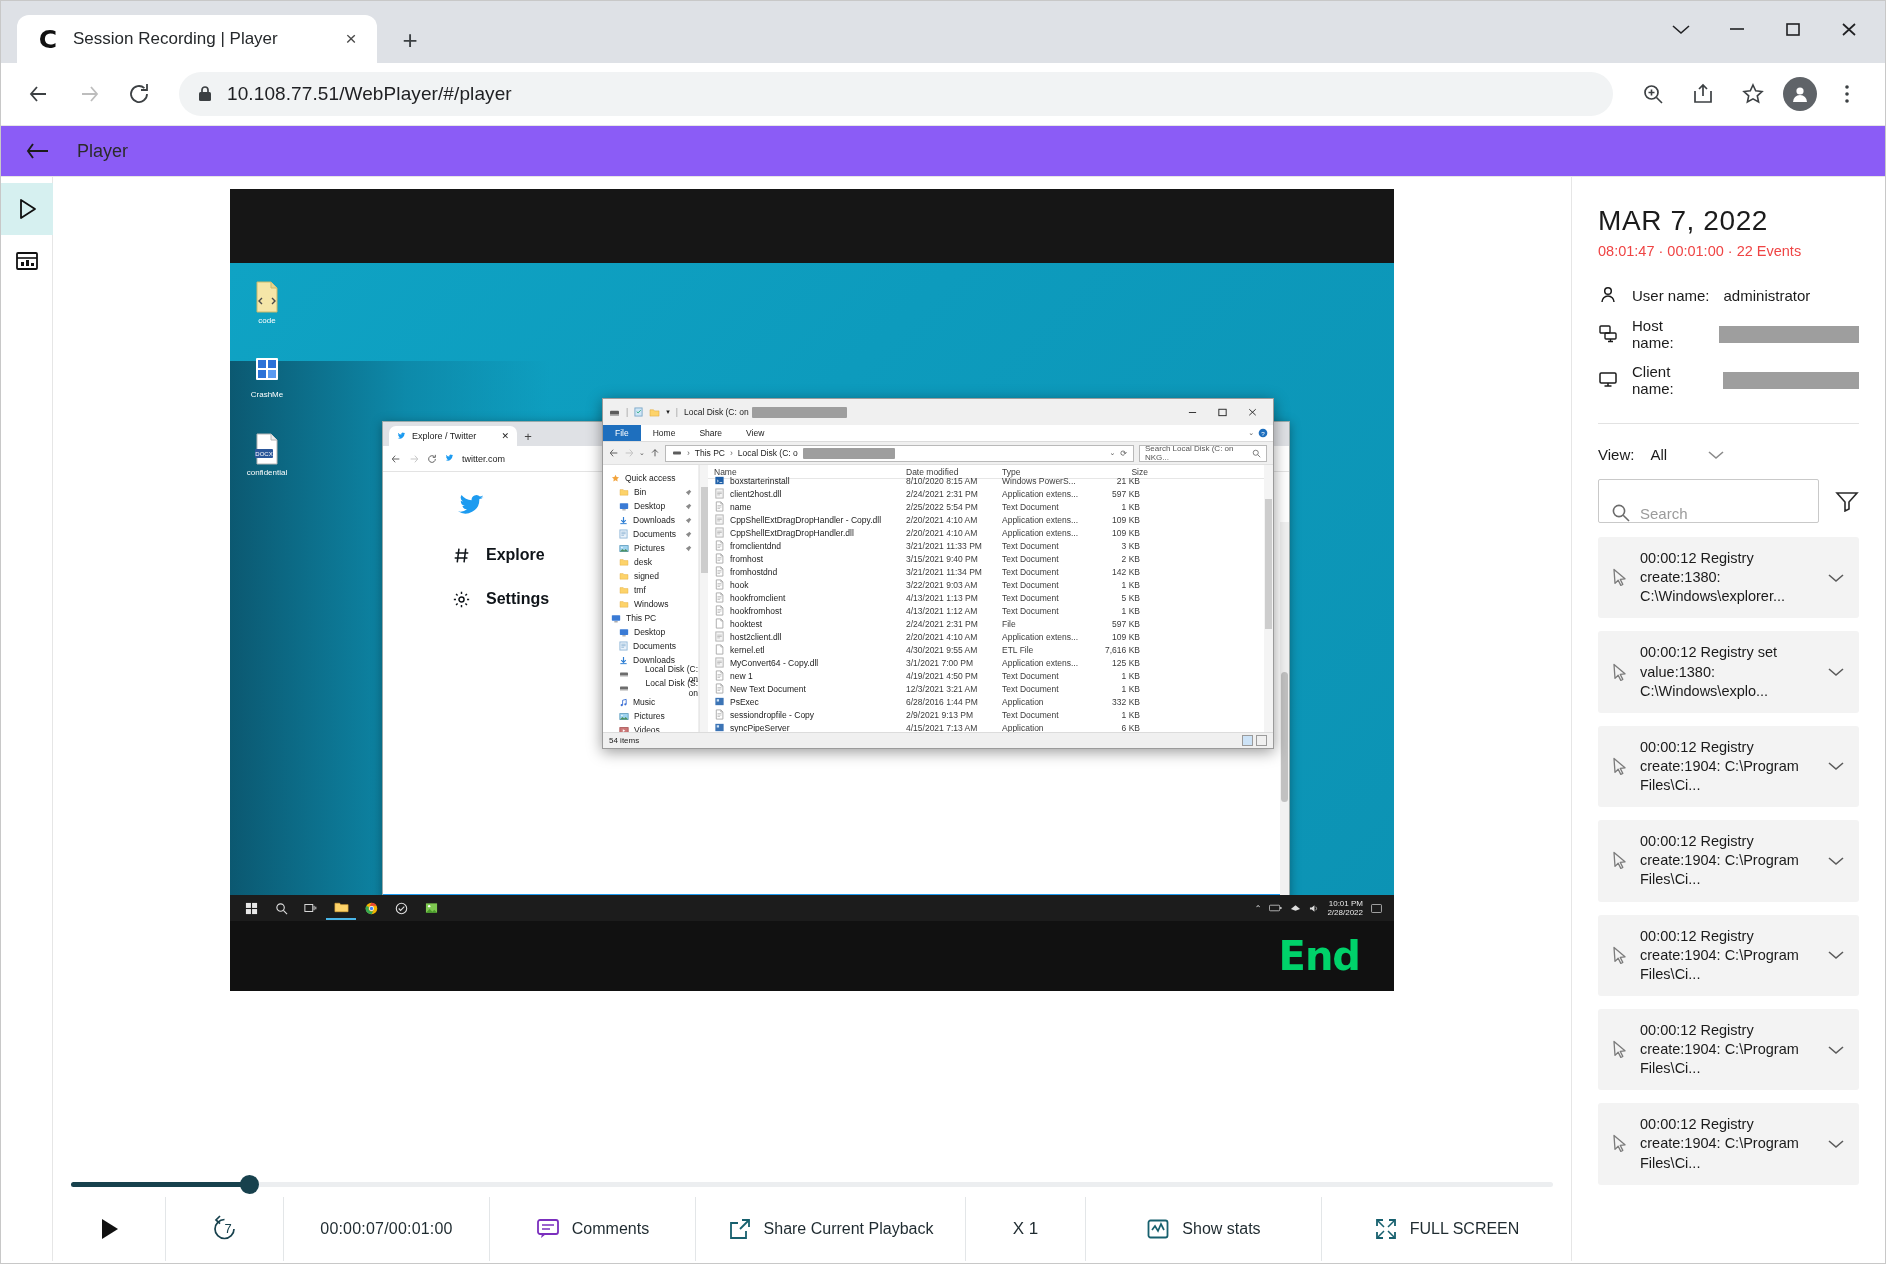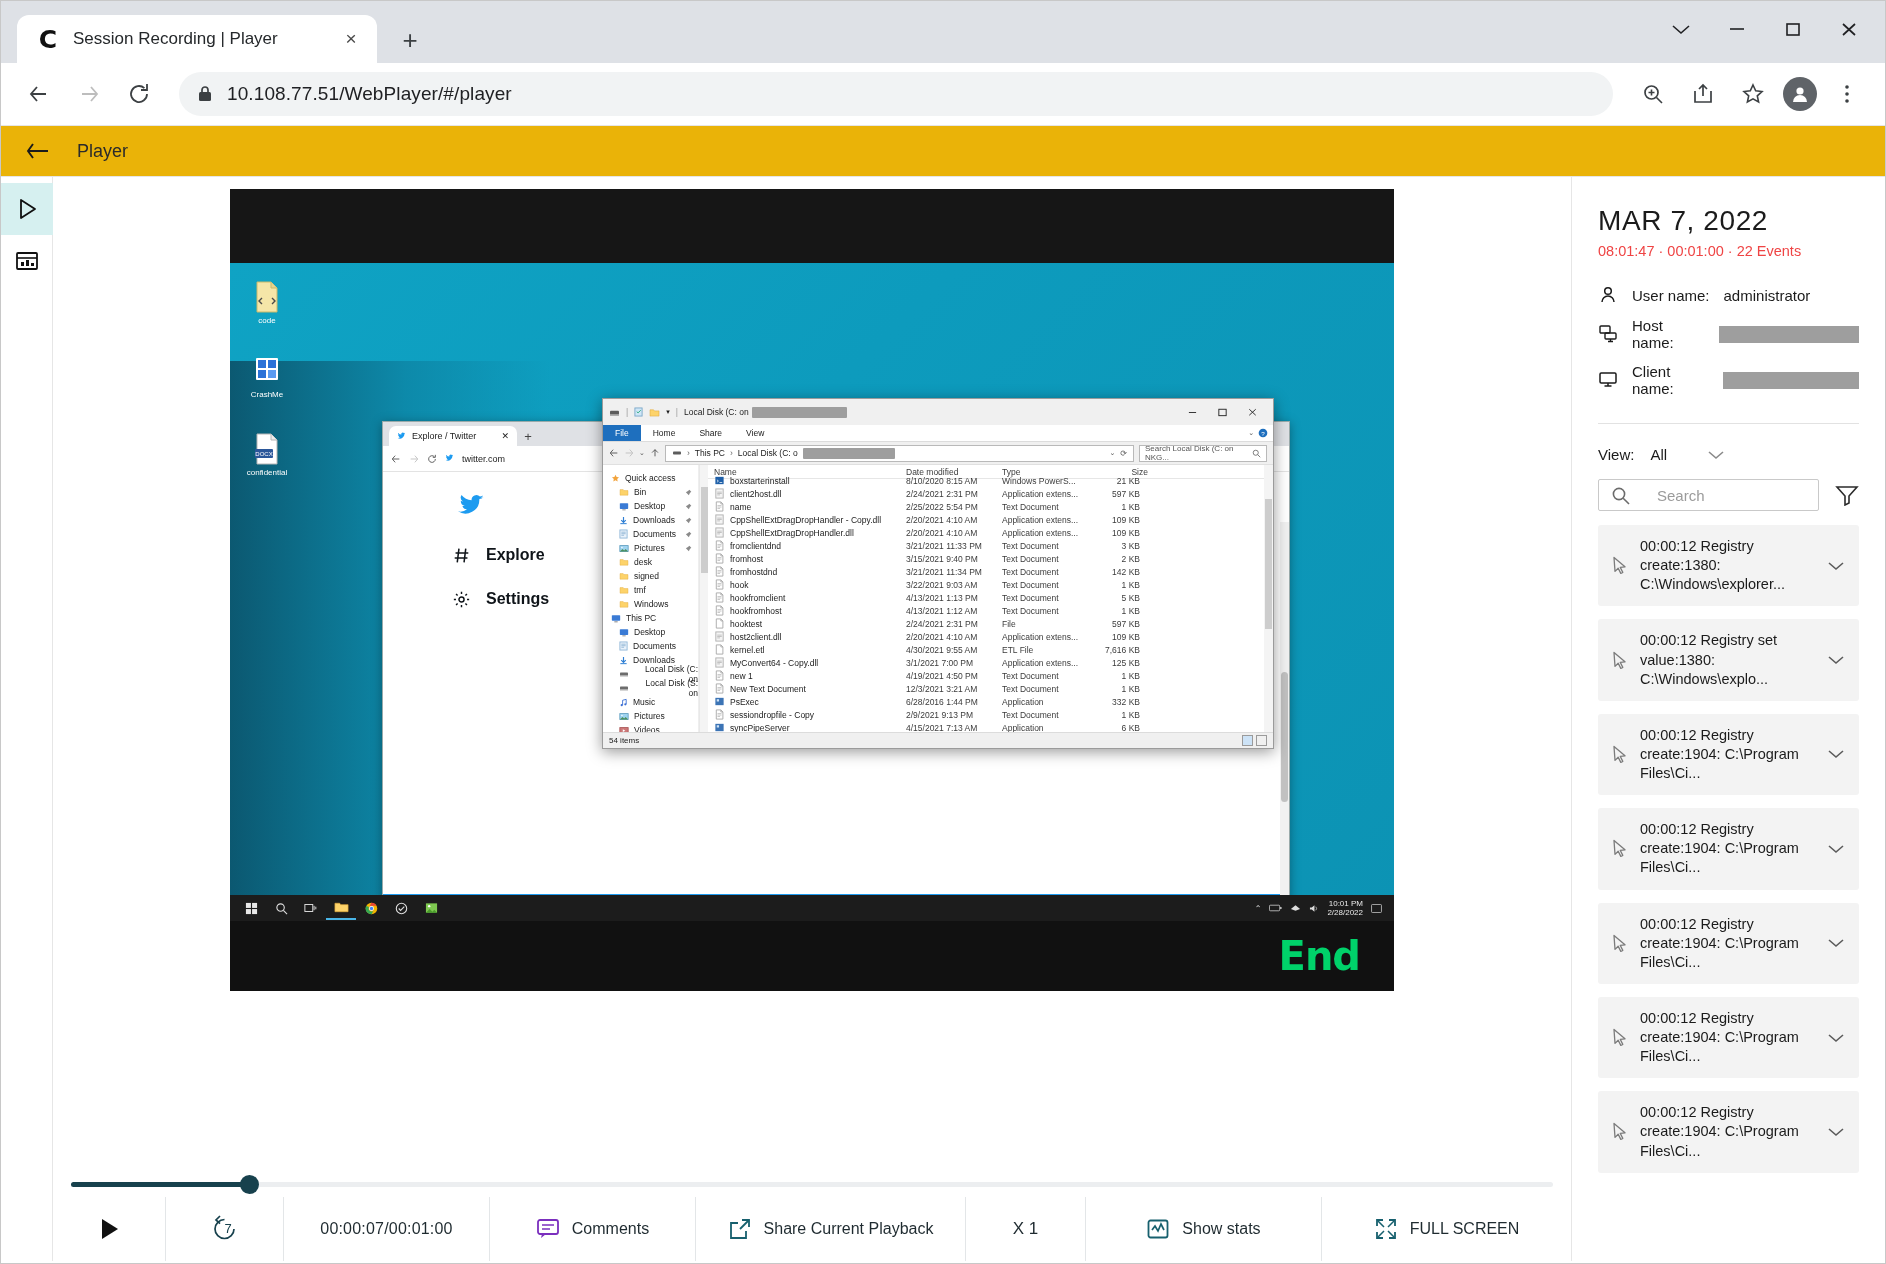--- a/index.html
+++ b/index.html
@@ -30,21 +30,21 @@
   .nav-ico.dim svg{ stroke:#b5b5b5; }
   .urlbox{
     flex:1; height:44px; background:#f1f3f4; border-radius:22px;
     display:flex; align-items:center; padding:0 18px; gap:14px; margin:0 10px; cursor:text;
   }
   .url-text{ font-size:19px; color:#202124; letter-spacing:.1px; }
   .omni-right{ display:flex; align-items:center; gap:10px; }
   .avatar-btn{ width:34px; height:34px; border-radius:50%; background:#5f6368; display:flex; align-items:center; justify-content:center; cursor:pointer;}
 
   
-  .page-head{ height:52px; border-top:1px solid #e6e6e6; border-bottom:1px solid #e6e6e6; display:flex; align-items:center; gap:24px; padding-left:18px; background:#eab308;}
+  .page-head{ height:52px; border-top:1px solid #e6e6e6; border-bottom:1px solid #e6e6e6; display:flex; align-items:center; gap:24px; padding-left:18px; background:#8b5cf6;}
   .back-arrow{ width:34px; height:34px; display:flex; align-items:center; justify-content:center; cursor:pointer; }
   .page-title{ font-size:18px; color:#2b2b2b; }
 
   
   .body-row{ display:flex; height:1084px; }
   .leftrail{ width:52px; border-right:1px solid #e6e6e6; padding-top:6px; background:#fff; }
   .rail-item{ width:52px; height:52px; display:flex; align-items:center; justify-content:center; cursor:pointer; }
   .rail-item.active{ background:#d6f0f0; }
 
   .player-col{ flex:1; display:flex; flex-direction:column; background:#fff; position:relative; }
@@ -154,21 +154,21 @@
   .rightpanel{ width:382px; border-left:1px solid #e6e6e6; background:#fff; padding:28px 26px 0 26px; overflow:hidden;}
   .rp-date{ font-size:28px; color:#1b1b1b; letter-spacing:.6px;}
   .rp-sub{ font-size:14.5px; color:#ef4444; margin-top:6px;}
   .rp-meta{ margin-top:26px; display:flex; flex-direction:column; gap:12px;}
   .rp-mrow{ display:flex; align-items:center; gap:14px; font-size:15px; color:#1b1b1b;}
   .rp-mrow .rd{ height:17px; width:148px; background:#9e9e9e; display:inline-block; }
   .rp-hr{ border:none; border-top:1px solid #e2e2e2; margin:26px 0 0 0;}
   .rp-view{ display:flex; align-items:center; gap:16px; margin-top:22px; font-size:15px; color:#1b1b1b;}
   .rp-view .sel{ display:flex; align-items:center; gap:40px; cursor:pointer;}
   .rp-search-row{ display:flex; align-items:center; gap:16px; margin-top:16px;}
-  .rp-search{ flex:1; height:32px; border:1px solid #c9c9c9; border-radius:2px; display:flex; align-items:center; gap:27px; padding:0 12px;}
+  .rp-search{ flex:1; height:44px; border:1px solid #c9c9c9; border-radius:2px; display:flex; align-items:flex-end; gap:10px; padding:0 12px;}
   .rp-search input{ border:none; outline:none; font-size:15px; color:#2b2b2b; width:100%; font-family:"Liberation Sans", sans-serif; background:transparent;}
   .rp-search input::placeholder{ color:#9b9b9b;}
   .ev-list{ margin-top:14px; display:flex; flex-direction:column; gap:13px;}
   .ev{ background:#f3f3f3; border-radius:3px; display:flex; align-items:center; gap:10px; padding:12px 14px; cursor:pointer;}
   .ev .cur{ flex:none; width:18px;}
   .ev .txt{ flex:1; font-size:14.5px; line-height:1.32; color:#1b1b1b; word-break:break-word;}
   .ev .chev{ flex:none; width:18px;}
   svg{ display:block; }
 </style>
 </head>

